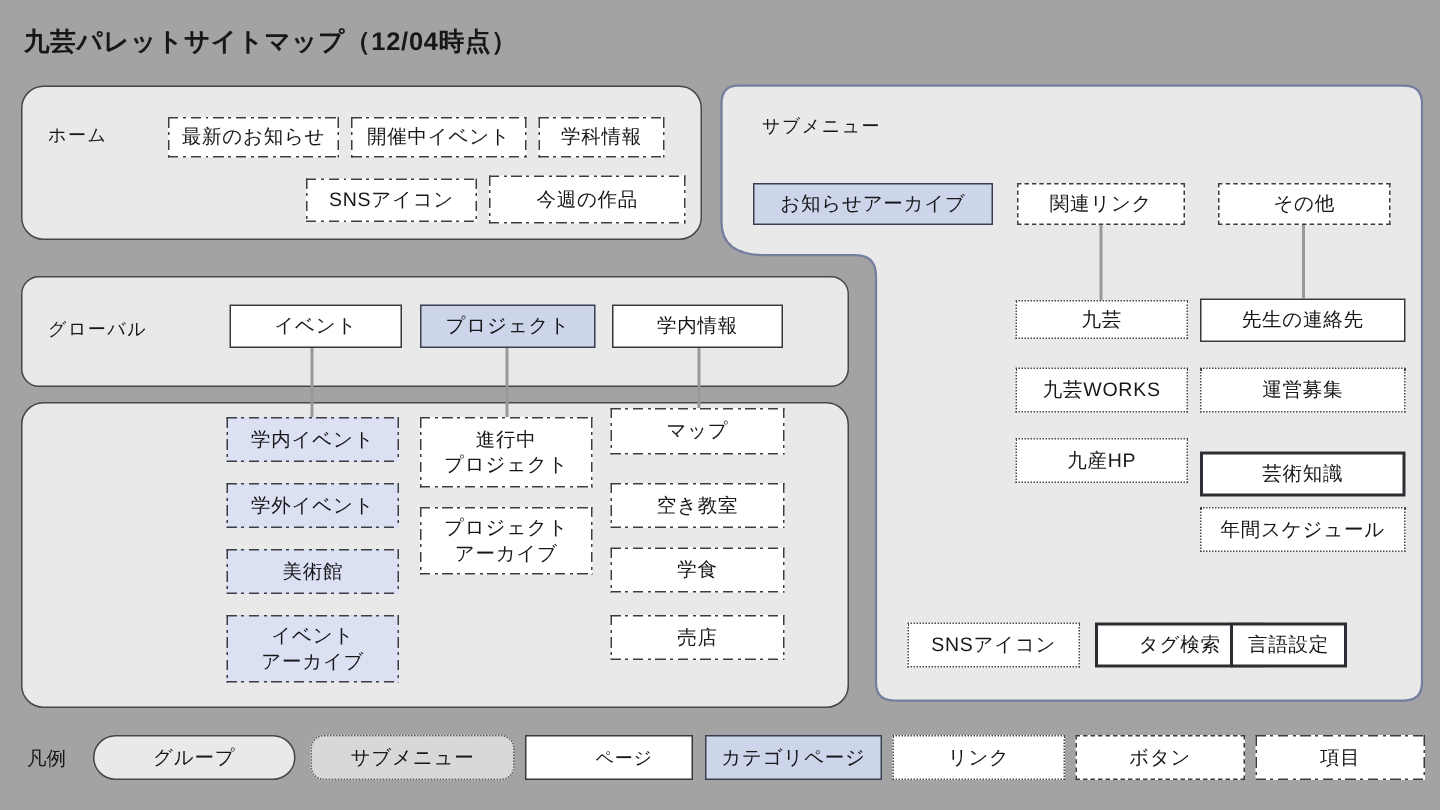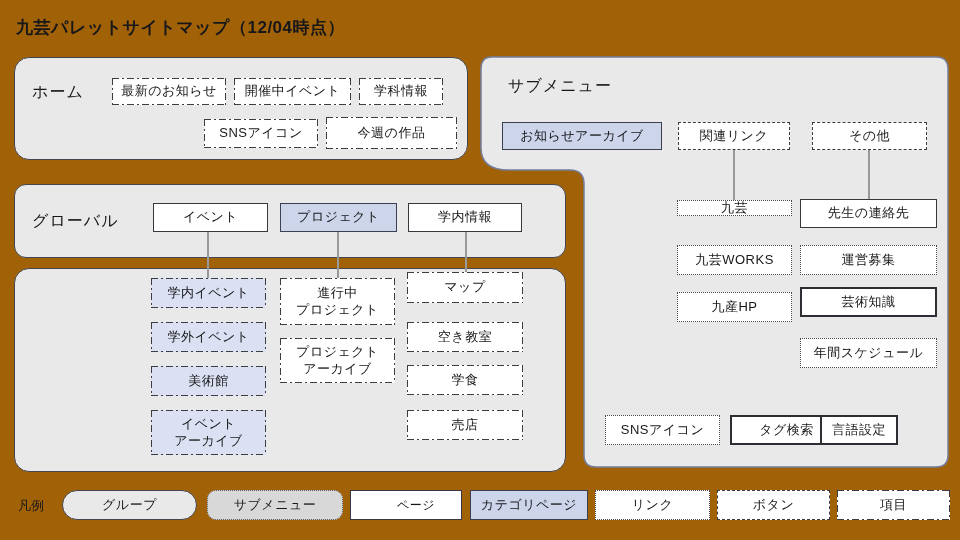--- a/index.html
+++ b/index.html
@@ -1,30 +1,30 @@
 <!DOCTYPE html>
 <html style="--group-fill: #e9e9ea; --category-fill: #ccd5ea; --item-fill: #dbe1f3; --submenu-fill: #d8d8d8; --submenu-border: #747e9e; --connector: #999999;"><head>
 <meta charset="utf-8">
 <style>
   html,body{margin:0;padding:0;background:#fff;}
   #stage{
     position:relative;width:960px;height:540px;overflow:hidden;
     font-family:"Liberation Sans","DejaVu Sans",sans-serif;
-    color:#17171a;background:#a16207;
+    color:#17171a;background:#a3a3a3;
   }
   .title{
     position:absolute;left:16px;top:16px;font-size:17px;font-weight:bold;
     letter-spacing:.5px;
   }
   
   .gbox{
     position:absolute;background:var(--group-fill,#e9e9ea);
     border:1.5px solid #45454d;border-radius:15px;box-sizing:border-box;
   }
-  .glabel{position:absolute;font-size:16px;letter-spacing:1px;}
+  .glabel{position:absolute;font-size:12px;letter-spacing:1px;}
   
   .connector{position:absolute;width:1.5px;background:var(--connector,#999);}
   
   .item{
     position:absolute;display:flex;align-items:center;justify-content:center;
     box-sizing:border-box;background:#fff;font-size:13px;line-height:1.25;
     text-align:center;white-space:pre-line;letter-spacing:.5px;
   }
   .page{border:1.3px solid #37373d;}
   .page-bold{border:2px solid #2d2d33;}
@@ -101,27 +101,27 @@
 
   <div class="item dashdot" style="left:407px;top:272px;width:116px;height:31px;">マップ</div>
   <div class="item dashdot" style="left:407px;top:322px;width:116px;height:30px;">空き教室</div>
   <div class="item dashdot" style="left:407px;top:365px;width:116px;height:30px;">学食</div>
   <div class="item dashdot" style="left:407px;top:410px;width:116px;height:30px;">売店</div>
 
   <div class="item btn" style="left:678px;top:122px;width:112px;height:28px;">関連リンク</div>
   <div class="item category" style="left:502px;top:122px;width:160px;height:28px;">お知らせアーカイブ</div>
   <div class="item btn" style="left:812px;top:122px;width:115px;height:28px;">その他</div>
 
-  <div class="item link" style="left:677px;top:200px;width:115px;height:16px;">九芸</div>
+  <div class="item link" style="left:677px;top:200px;width:115px;height:26px;">九芸</div>
   <div class="item link" style="left:677px;top:245px;width:115px;height:30px;">九芸WORKS</div>
   <div class="item link" style="left:677px;top:292px;width:115px;height:30px;">九産HP</div>
 
   <div class="item page" style="left:800px;top:199px;width:137px;height:29px;">先生の連絡先</div>
   <div class="item link" style="left:800px;top:245px;width:137px;height:30px;">運営募集</div>
-  <div class="item page-bold" style="left:800px;top:287px;width:137px;height:30px;">芸術知識</div>
+  <div class="item page-bold" style="left:800px;top:301px;width:137px;height:30px;">芸術知識</div>
   <div class="item link" style="left:800px;top:338px;width:137px;height:30px;">年間スケジュール</div>
 
   <div class="item link" style="left:605px;top:415px;width:115px;height:30px;">SNSアイコン</div>
   <div class="item page-bold" style="left:730px;top:415px;width:113px;height:30px;">タグ検索</div>
   <div class="item page-bold" style="left:820px;top:415px;width:78px;height:30px;">言語設定</div>
 
   <div class="lg-label" style="left:18px;top:497px;">凡例</div>
   <div class="item lg-group" style="left:62px;top:490px;width:135px;height:30px;">グループ</div>
   <div class="item lg-sub" style="left:207px;top:490px;width:136px;height:30px;">サブメニュー</div>
   <div class="item page" style="left:350px;top:490px;width:112px;height:30px;font-size:12px;padding-left:20px;">ページ</div>

